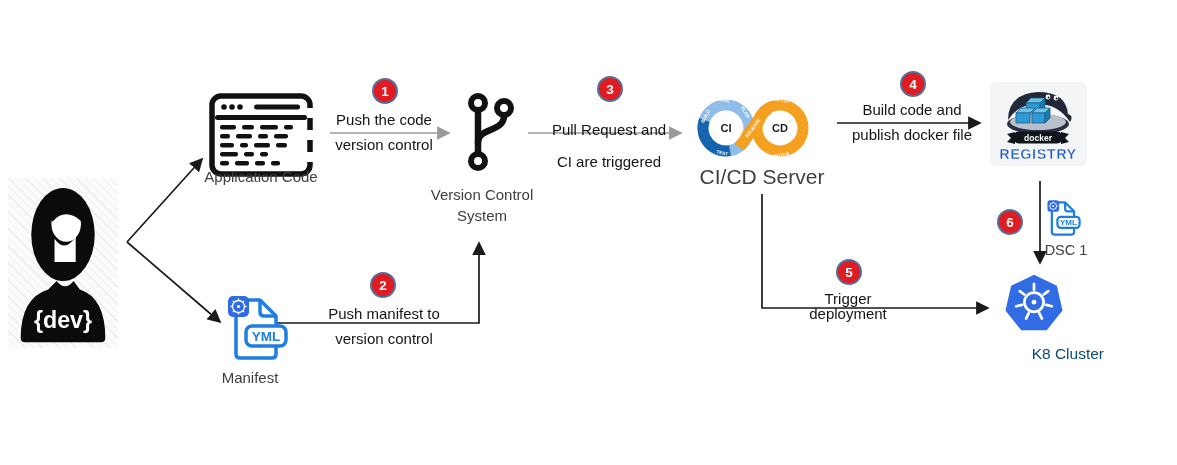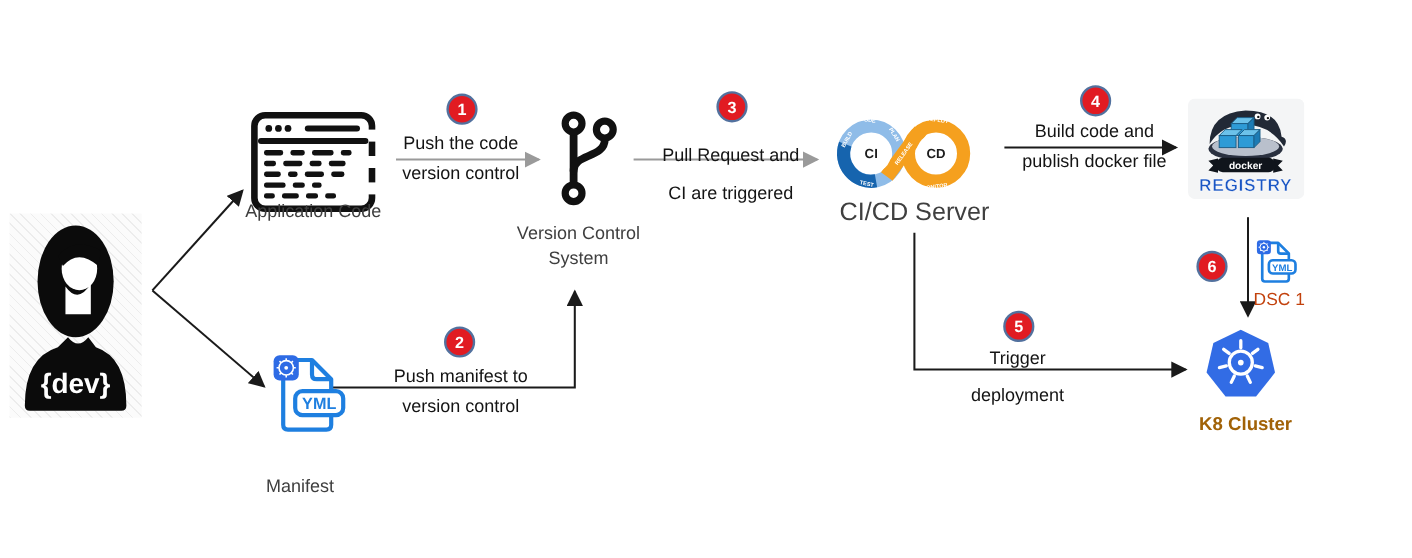--- a/index.html
+++ b/index.html
@@ -154,51 +154,51 @@
     <path d="M36,8 V20 Q36,24 40,24 H52" fill="none" stroke="#1E7FE0" stroke-width="3.5"></path>
     <rect x="4" y="4" width="21" height="21" rx="5" fill="#2E6BE5"></rect>
     <g stroke="#fff" stroke-width="1.3" fill="none">
       <circle cx="14.5" cy="14.5" r="6"></circle>
       <path d="M14.5,8.5 V6.5 M14.5,20.5 V22.5 M8.5,14.5 H6.5 M20.5,14.5 H22.5 M10.3,10.3 L8.9,8.9 M18.7,18.7 L20.1,20.1 M10.3,18.7 L8.9,20.1 M18.7,10.3 L20.1,8.9"></path>
     </g>
     <circle cx="14.5" cy="14.5" r="1.6" fill="#fff"></circle>
     <rect x="22" y="34" width="40" height="20" rx="6" fill="#fff" stroke="#1E7FE0" stroke-width="3.5"></rect>
     <text x="42" y="49" text-anchor="middle" font-size="13.5" font-weight="bold" fill="#1E7FE0">YML</text>
   </svg>
-  <div class="node-label" style="left:190px;top:367px;width:120px;margin-top:28px;">Manifest</div>
+  <div class="node-label" style="left:190px;top:367px;width:120px;">Manifest</div>
 
   <svg class="abs" style="left:1045px;top:198px;" width="37" height="41" viewBox="0 0 66 74">
     <path d="M12,8 H36 L52,24 V62 Q52,66 48,66 H16 Q12,66 12,62 Z" fill="#fff" stroke="#1E7FE0" stroke-width="4" stroke-linejoin="round"></path>
     <path d="M36,8 V20 Q36,24 40,24 H52" fill="none" stroke="#1E7FE0" stroke-width="4"></path>
     <rect x="4" y="4" width="21" height="21" rx="5" fill="#2E6BE5"></rect>
     <g stroke="#fff" stroke-width="1.5" fill="none">
       <circle cx="14.5" cy="14.5" r="6"></circle>
       <path d="M14.5,8.5 V6.5 M14.5,20.5 V22.5 M8.5,14.5 H6.5 M20.5,14.5 H22.5 M10.3,10.3 L8.9,8.9 M18.7,18.7 L20.1,20.1 M10.3,18.7 L8.9,20.1 M18.7,10.3 L20.1,8.9"></path>
     </g>
     <circle cx="14.5" cy="14.5" r="1.8" fill="#fff"></circle>
     <rect x="22" y="34" width="40" height="20" rx="6" fill="#fff" stroke="#1E7FE0" stroke-width="4"></rect>
     <text x="42" y="49.5" text-anchor="middle" font-size="14.5" font-weight="bold" fill="#1E7FE0">YML</text>
   </svg>
-  <div class="node-label" style="left:1026px;top:240px;width:80px;font-size:14.5px;color:#c2410c;">DSC 1</div>
+  <div class="node-label" style="left:1026px;top:240px;width:80px;font-size:14.5px;color:#404040;">DSC 1</div>
 
   <svg class="abs" style="left:1002px;top:272px;" width="64" height="64" viewBox="0 0 70 70">
     <polygon points="35,3 10,15.1 3.8,42.1 21.1,63.8 48.9,63.8 66.2,42.1 60,15.1" fill="#326CE5"></polygon>
     <circle cx="35" cy="33" r="10.5" fill="none" stroke="#ffffff" stroke-width="3"></circle>
     <circle cx="35" cy="33" r="2.6" fill="#ffffff"></circle>
     <g stroke="#ffffff" stroke-width="3" stroke-linecap="round">
       <line x1="35" y1="19.5" x2="35" y2="13"></line>
       <line x1="24.4" y1="24.6" x2="19.4" y2="20.9"></line>
       <line x1="21.8" y1="36" x2="15.5" y2="37.5"></line>
       <line x1="29.1" y1="45.2" x2="26.3" y2="51"></line>
       <line x1="40.9" y1="45.2" x2="43.7" y2="51"></line>
       <line x1="48.2" y1="36" x2="54.5" y2="37.5"></line>
       <line x1="45.6" y1="24.6" x2="50.6" y2="20.9"></line>
     </g>
   </svg>
-  <div class="node-label" style="left:972px;top:343px;width:132px;font-weight:bold;color:#a16207;font-size:15.5px;">K8 Cluster</div>
+  <div class="node-label" style="left:972px;top:343px;width:132px;font-weight:normal;color:#0c4a6e;font-size:15.5px;text-align:right;">K8 Cluster</div>
 
   <div class="badge" style="left:372px;top:78px;">1</div>
   <div class="badge" style="left:370px;top:272px;">2</div>
   <div class="badge" style="left:597px;top:76px;">3</div>
   <div class="badge" style="left:900px;top:71px;">4</div>
   <div class="badge" style="left:836px;top:259px;">5</div>
   <div class="badge" style="left:997px;top:209px;">6</div>
 
   <div class="step-text" style="left:302px;top:110px;width:164px;">Push the code</div>
   <div class="step-text" style="left:302px;top:135px;width:164px;">version control</div>
@@ -206,15 +206,15 @@
   <div class="step-text" style="left:292px;top:304px;width:184px;">Push manifest to</div>
   <div class="step-text" style="left:292px;top:329px;width:184px;">version control</div>
 
   <div class="step-text" style="left:519px;top:120px;width:180px;">Pull Request and</div>
   <div class="step-text" style="left:519px;top:152px;width:180px;">CI are triggered</div>
 
   <div class="step-text" style="left:822px;top:100px;width:180px;">Build code and</div>
   <div class="step-text" style="left:822px;top:125px;width:180px;">publish docker file</div>
 
   <div class="step-text" style="left:768px;top:289px;width:160px;">Trigger</div>
-  <div class="step-text" style="left:768px;top:320px;width:160px;">deployment</div>
+  <div class="step-text" style="left:768px;top:304px;width:160px;">deployment</div>
 
 </div>
 
 </body></html>

